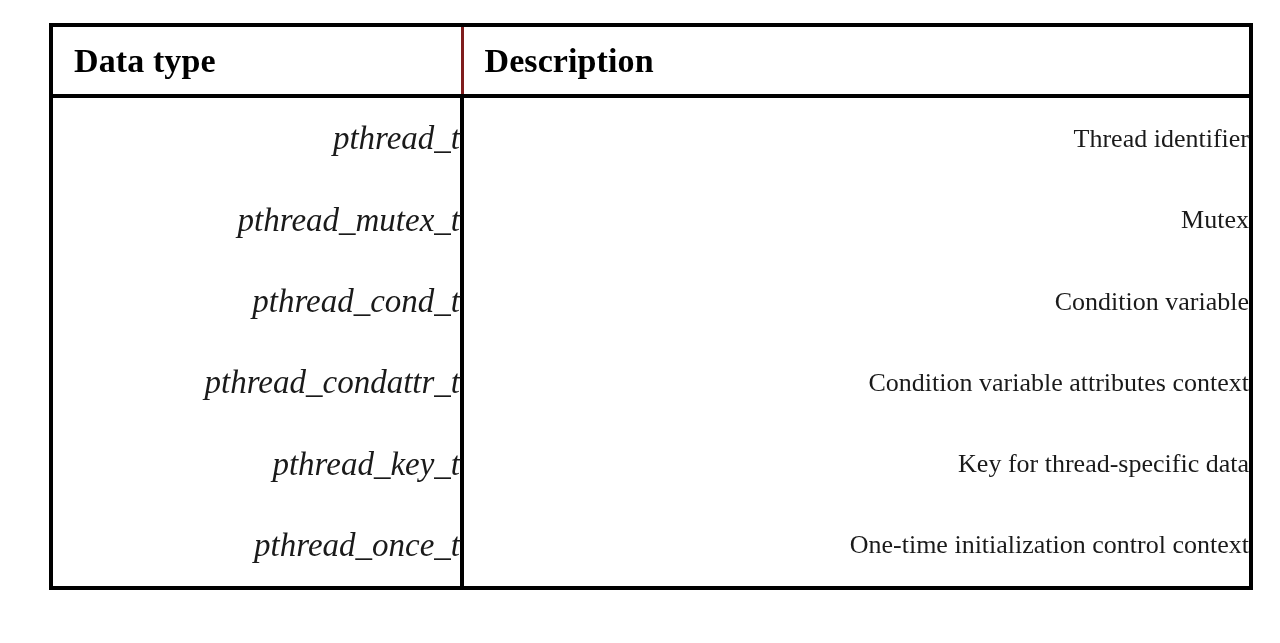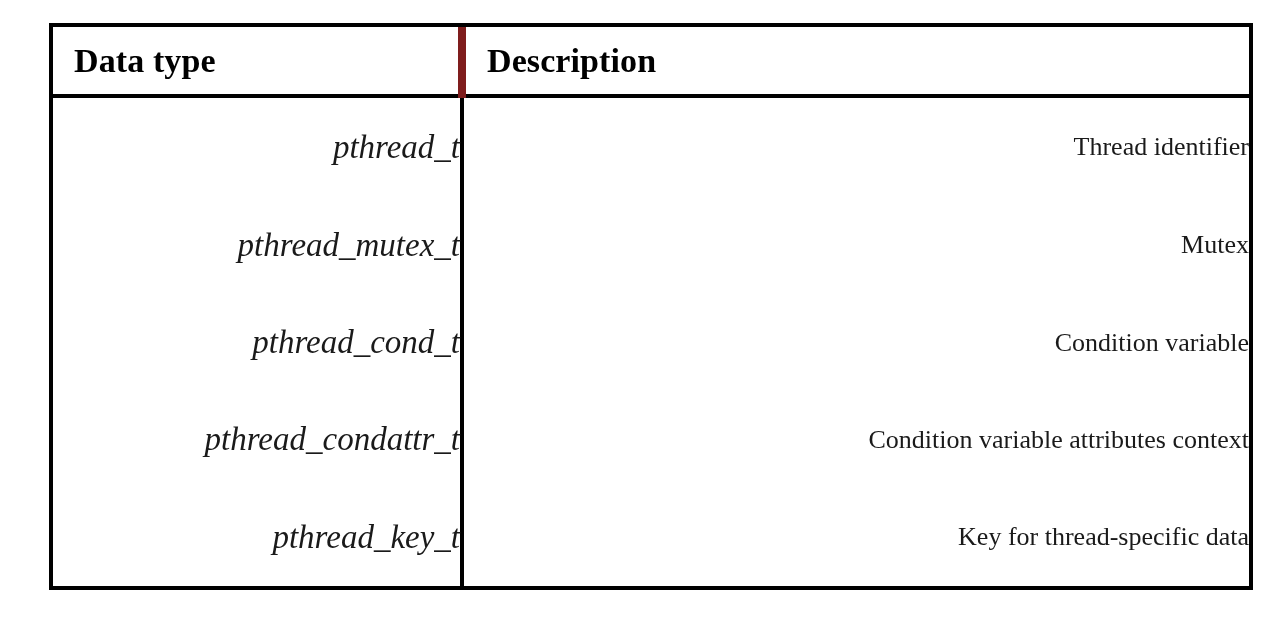--- a/index.html
+++ b/index.html
@@ -52,21 +52,21 @@
     font-weight: bold;
     font-size: 34px;
     line-height: 1.05;
     letter-spacing: 0.1px;
     color: #000000;
     padding: 0 0 0 21px;
     height: 67px;
     border-bottom: 4px solid #000000;
   }
   thead tr.header-row th.th-desc {
-    border-left: 8px solid #7f1d1d;
+    border-left: 3px solid #7f1d1d;
     padding-left: 21px;
   }
 
   
   tbody tr.data-row td {
     vertical-align: middle;
     text-align: right;
     height: 61px;
     padding: 0 0 0 21px;
     border: 0;
@@ -125,17 +125,21 @@
             <td class="cell-desc"><span class="desc-text">Condition variable</span></td>
           </tr>
           <tr class="data-row">
             <td class="cell-type"><span class="type-name">pthread_condattr_t</span></td>
             <td class="cell-desc"><span class="desc-text">Condition variable attributes context</span></td>
           </tr>
           <tr class="data-row">
             <td class="cell-type"><span class="type-name">pthread_key_t</span></td>
             <td class="cell-desc"><span class="desc-text">Key for thread-specific data</span></td>
           </tr>
+          <tr class="data-row">
+            <td class="cell-type"><span class="type-name">pthread_once_t</span></td>
+            <td class="cell-desc"><span class="desc-text">One-time initialization control context</span></td>
+          </tr>
         </tbody>
     </table>
   </div>
 
 </div>
 
 </body></html>

